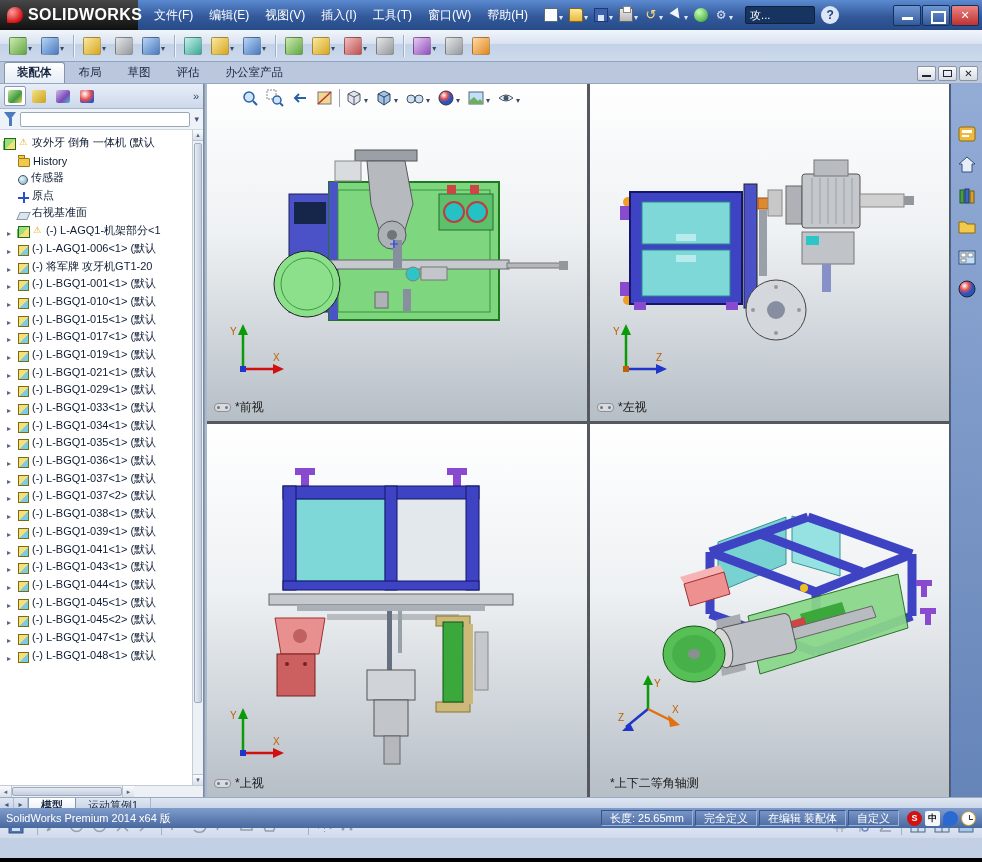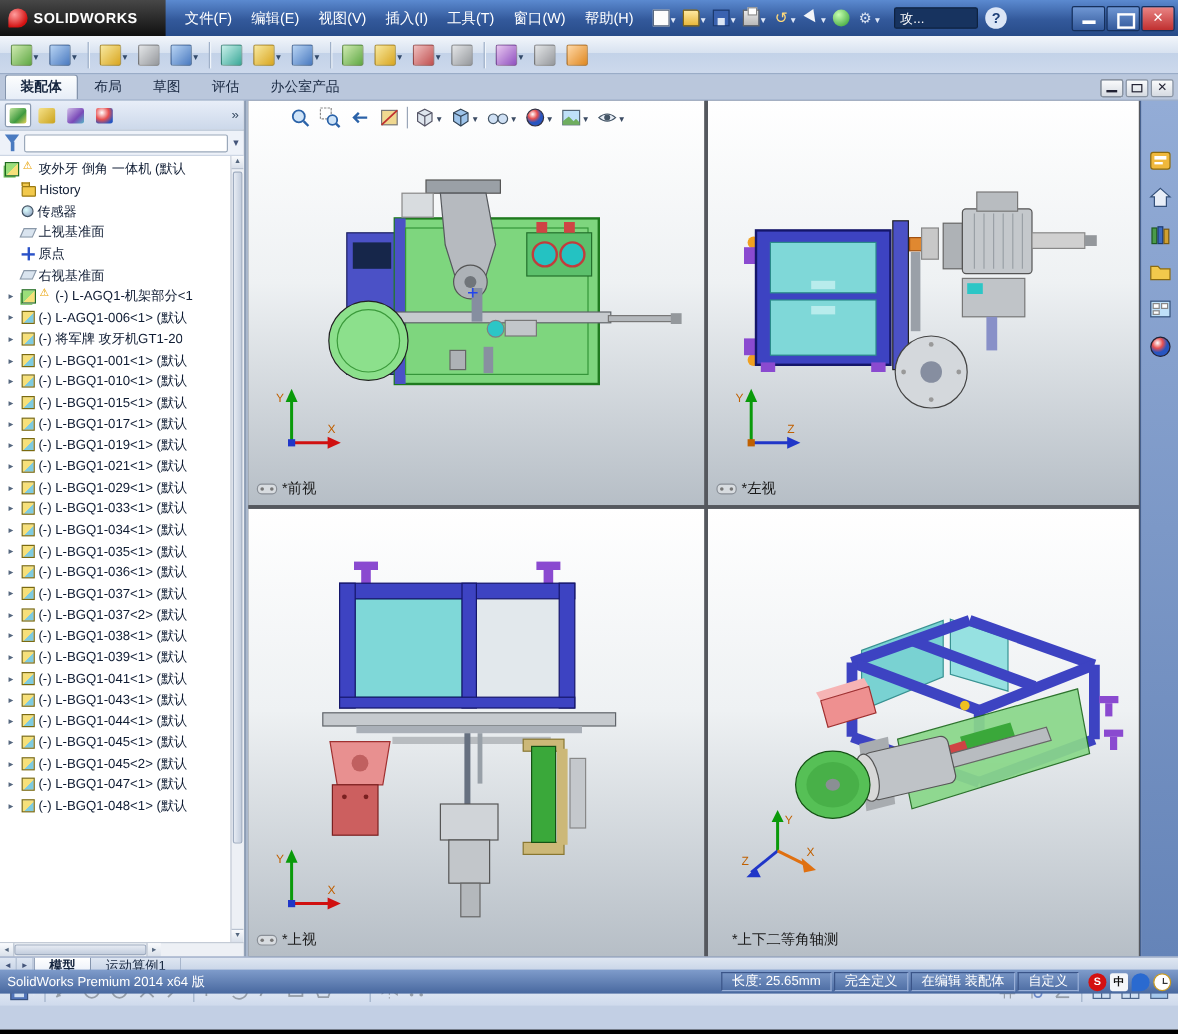--- a/index.html
+++ b/index.html
@@ -5,21 +5,21 @@
 *{box-sizing:border-box;margin:0;padding:0}
 html,body{width:982px;height:862px}
 body{font-family:"Liberation Sans","DejaVu Sans",sans-serif;background:#000;overflow:hidden;position:relative}
 #app{position:absolute;inset:0;background:#c2cfe4}
 
 
 .titlebar{height:30px;display:flex;align-items:center;color:#fff;
   background:linear-gradient(#5b8ad0,#33599b 55%,#274b88)}
 .logo{width:138px;height:30px;background:linear-gradient(#474747,#101010);display:flex;align-items:center;gap:5px;padding:0 7px;flex:0 0 auto}
 .swirl{width:16px;height:16px;border-radius:50% 50% 50% 4%;background:radial-gradient(circle at 32% 32%,#ff9d9d,#d41111 70%);flex:0 0 auto}
-.brand{font-size:12px;font-weight:bold;letter-spacing:.4px}
+.brand{font-size:16px;font-weight:bold;letter-spacing:.4px}
 .menus{display:flex;margin-left:8px}
 .menu{padding:0 8px;font-size:12px;line-height:30px;white-space:nowrap}
 .tbi{display:flex;align-items:center;margin-left:6px;gap:2px}
 .tbtn{display:flex;align-items:center;height:22px;padding:0 2px;border-radius:2px}
 .dd::after{content:"▾";font-size:8px;color:#dfe8f8;margin-left:1px}
 .ti{width:14px;height:14px;display:inline-block;position:relative;flex:0 0 auto}
 .ti-new{background:#fdfdfd;border:1px solid #5a6a80}
 .ti-open{background:linear-gradient(#ffe9a0,#e8b83c);border:1px solid #8a6a10;border-radius:1px 3px 1px 1px}
 .ti-save{background:#3a62b0;border:1px solid #1c3succeeded}
 .ti-save{background:#3a62b0;border:1px solid #1c3a6e}
@@ -86,21 +86,21 @@
 .lpi4{border-radius:50%;background:radial-gradient(circle at 35% 30%,#fff,#e85050 45%,#2855c0 80%)}
 .lp-flyout{margin-left:auto;font-size:11px;color:#33485f}
 .lp-filter{height:21px;display:flex;align-items:center;gap:4px;padding:0 4px;background:#eef2f9;border-bottom:1px solid #cdd6e4}
 .funnel{width:0;height:0;border:6px solid transparent;border-top:8px solid #4a7ac0;position:relative}
 .funnel::after{content:"";position:absolute;left:-1.5px;top:-2px;width:3px;height:8px;background:#4a7ac0}
 .filterbox{flex:1;height:15px;background:#fff;border:1px solid #9aa8ba;border-radius:2px}
 .filtercaret{font-size:9px;color:#44557a}
 
 
 .lp-tree{flex:1;position:relative;overflow:hidden;background:#fff;padding-top:2px}
-.trow{height:17.7px;display:flex;align-items:center;gap:3px;padding-left:18px;font-size:11px;color:#0f1c33;white-space:nowrap;overflow:hidden}
+.trow{height:17.7px;display:flex;align-items:flex-end;gap:3px;padding-left:18px;font-size:11px;color:#0f1c33;white-space:nowrap;overflow:hidden}
 .trow.root{padding-left:4px}
 .trow.exp{position:relative}
 .trow.exp::before{content:"▸";position:absolute;left:7px;font-size:8px;color:#55677f}
 .trow i{flex:0 0 auto;display:inline-block}
 .i-asm{width:12px;height:12px;border:1px solid #1f6a1f;background:linear-gradient(135deg,#9adf7a 0 50%,#f6e07a 50% 100%);box-shadow:-2px 2px 0 -1px #6fbf5f}
 .i-part{width:11px;height:11px;border:1px solid #7a6a10;background:linear-gradient(135deg,#f6e07a 0 55%,#7ecbe0 55% 100%)}
 .i-hist{width:12px;height:9px;background:#f2c94c;border:1px solid #9a7a14;border-radius:1px;position:relative;margin-top:2px}
 .i-hist::before{content:"";position:absolute;top:-4px;left:-1px;width:5px;height:2px;background:#f2c94c;border:1px solid #9a7a14;border-bottom:none}
 .i-sens{width:10px;height:10px;border-radius:50%;border:1px solid #456;background:radial-gradient(circle at 35% 35%,#dff,#89b)}
 .i-ann{width:11px;height:11px;background:#f6e07a;border:1px solid #9a7a14;color:#5a3c00;font:bold 8px/10px "DejaVu Sans",sans-serif;text-align:center}
@@ -346,24 +346,20 @@
             <i class="warn"></i>
             <span class="tl">攻外牙 倒角 一体机 (默认</span>
           </div>
         <div class="trow">
             <i class="i-hist"></i>
             <span class="tl">History</span>
           </div>
         <div class="trow">
             <i class="i-sens"></i>
             <span class="tl">传感器</span>
-          </div>
-        <div class="trow">
-            <i class="i-plane"></i>
-            <span class="tl">上视基准面</span>
           </div>
         <div class="trow">
             <i class="i-orig"></i>
             <span class="tl">原点</span>
           </div>
         <div class="trow">
             <i class="i-plane"></i>
             <span class="tl">右视基准面</span>
           </div>
         <div class="trow exp">

